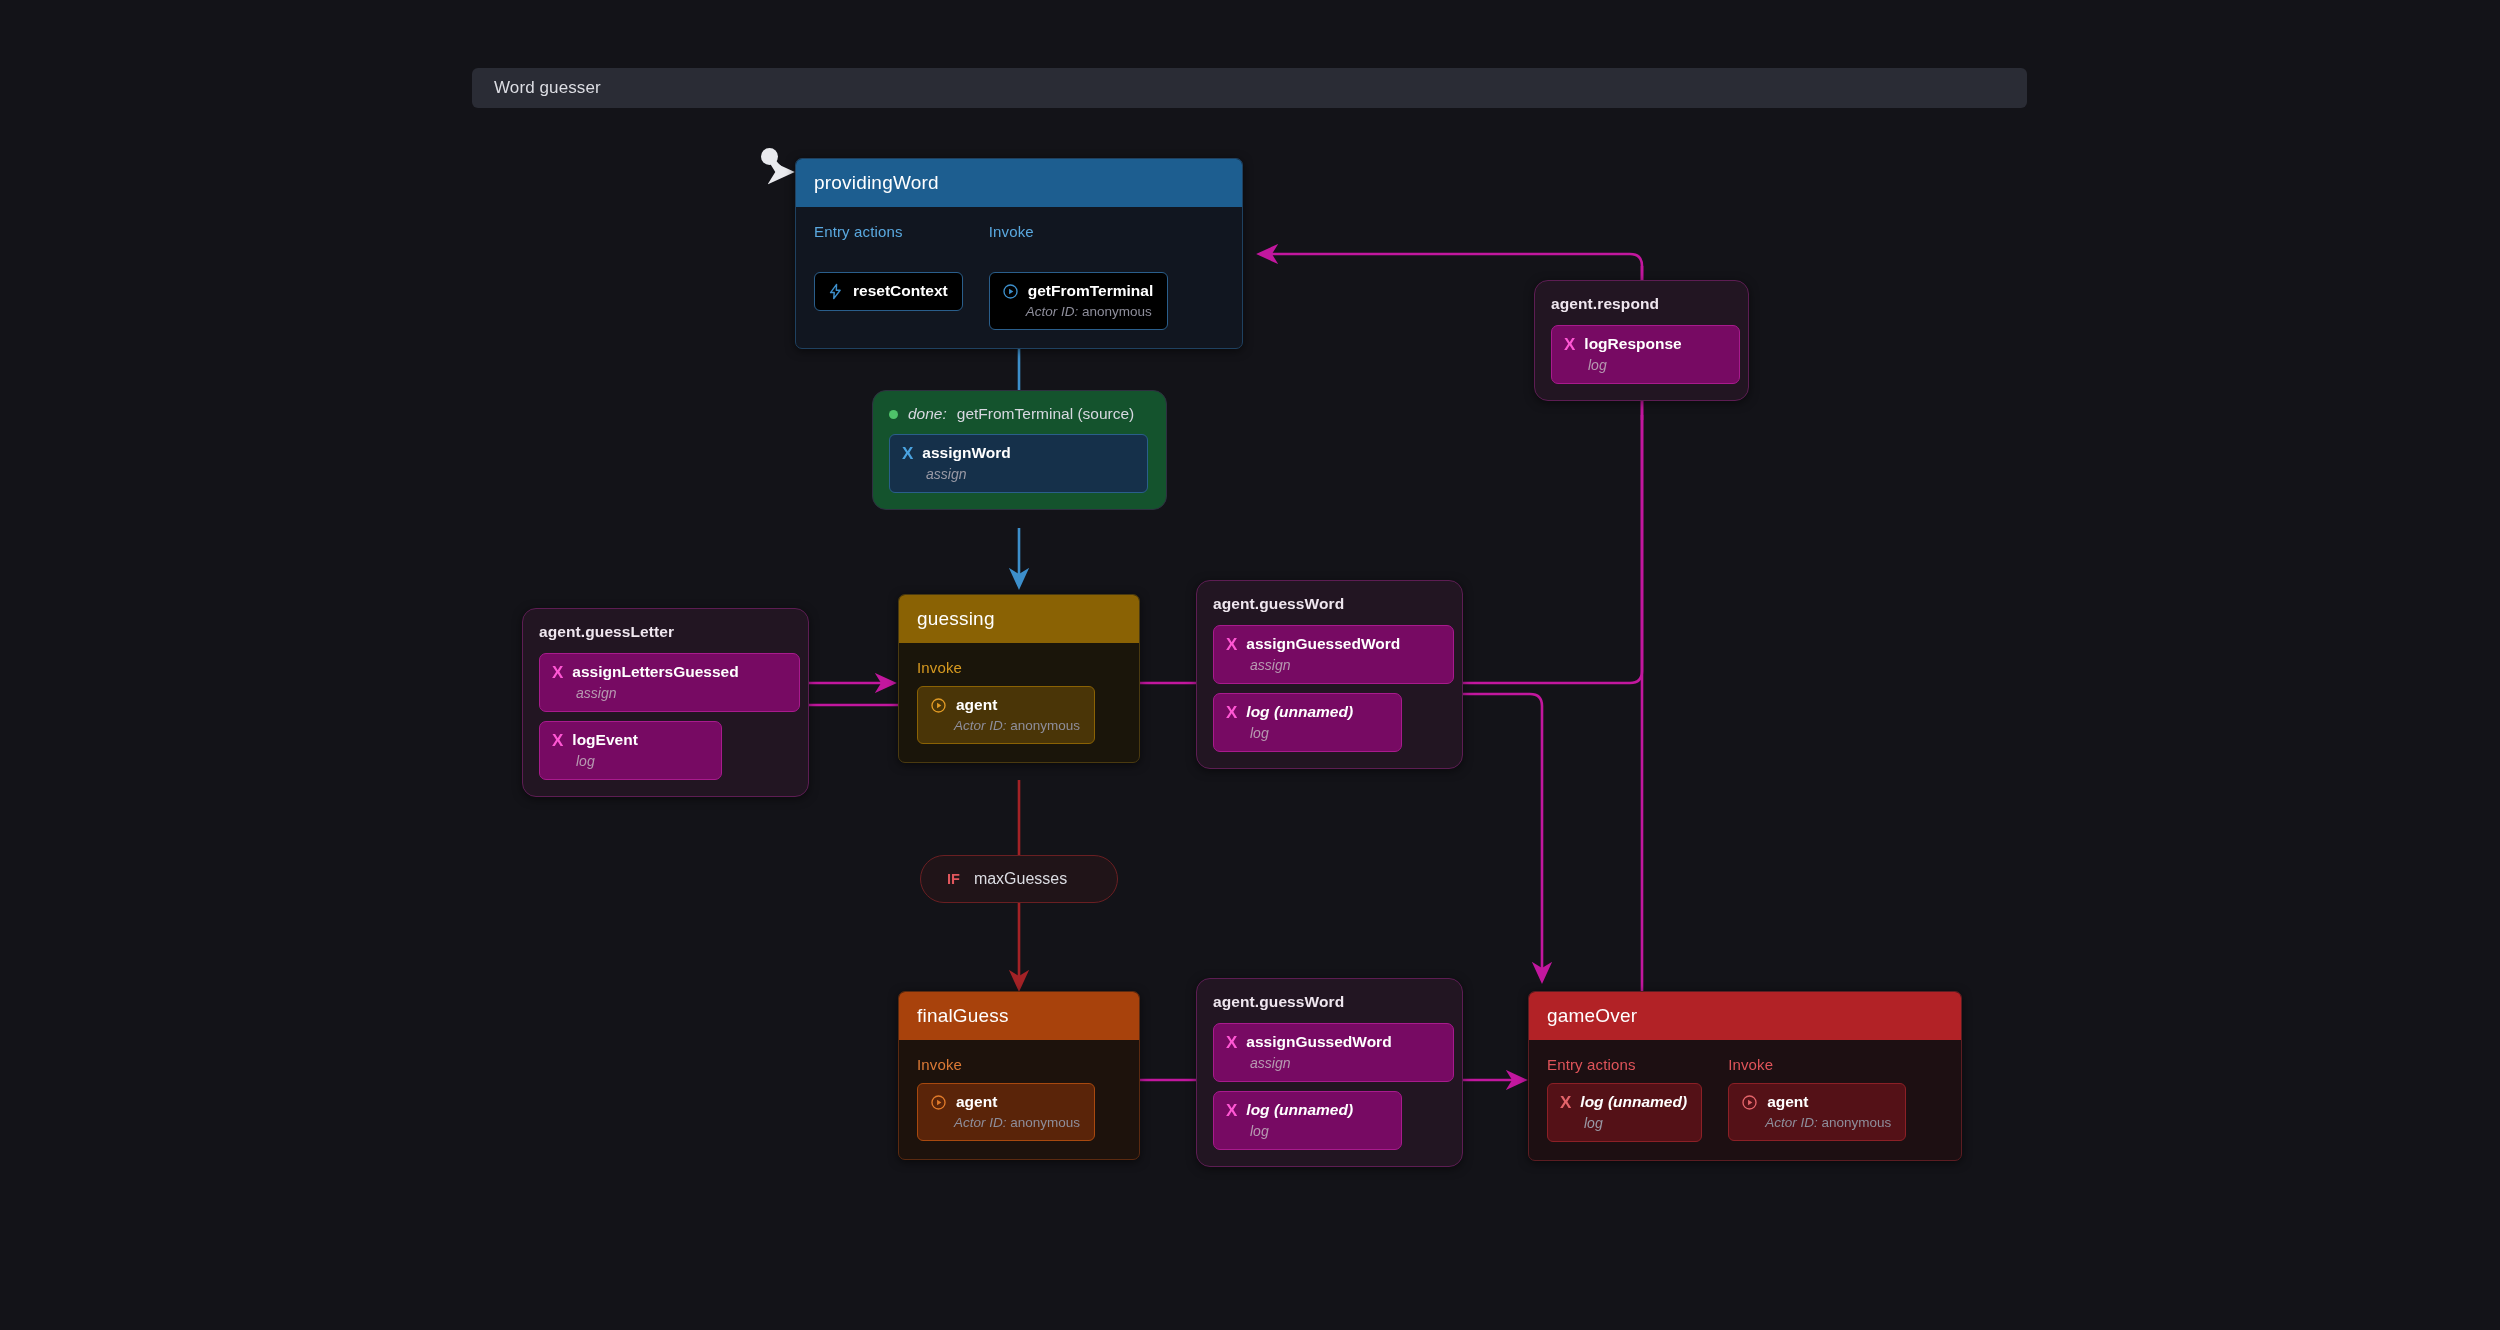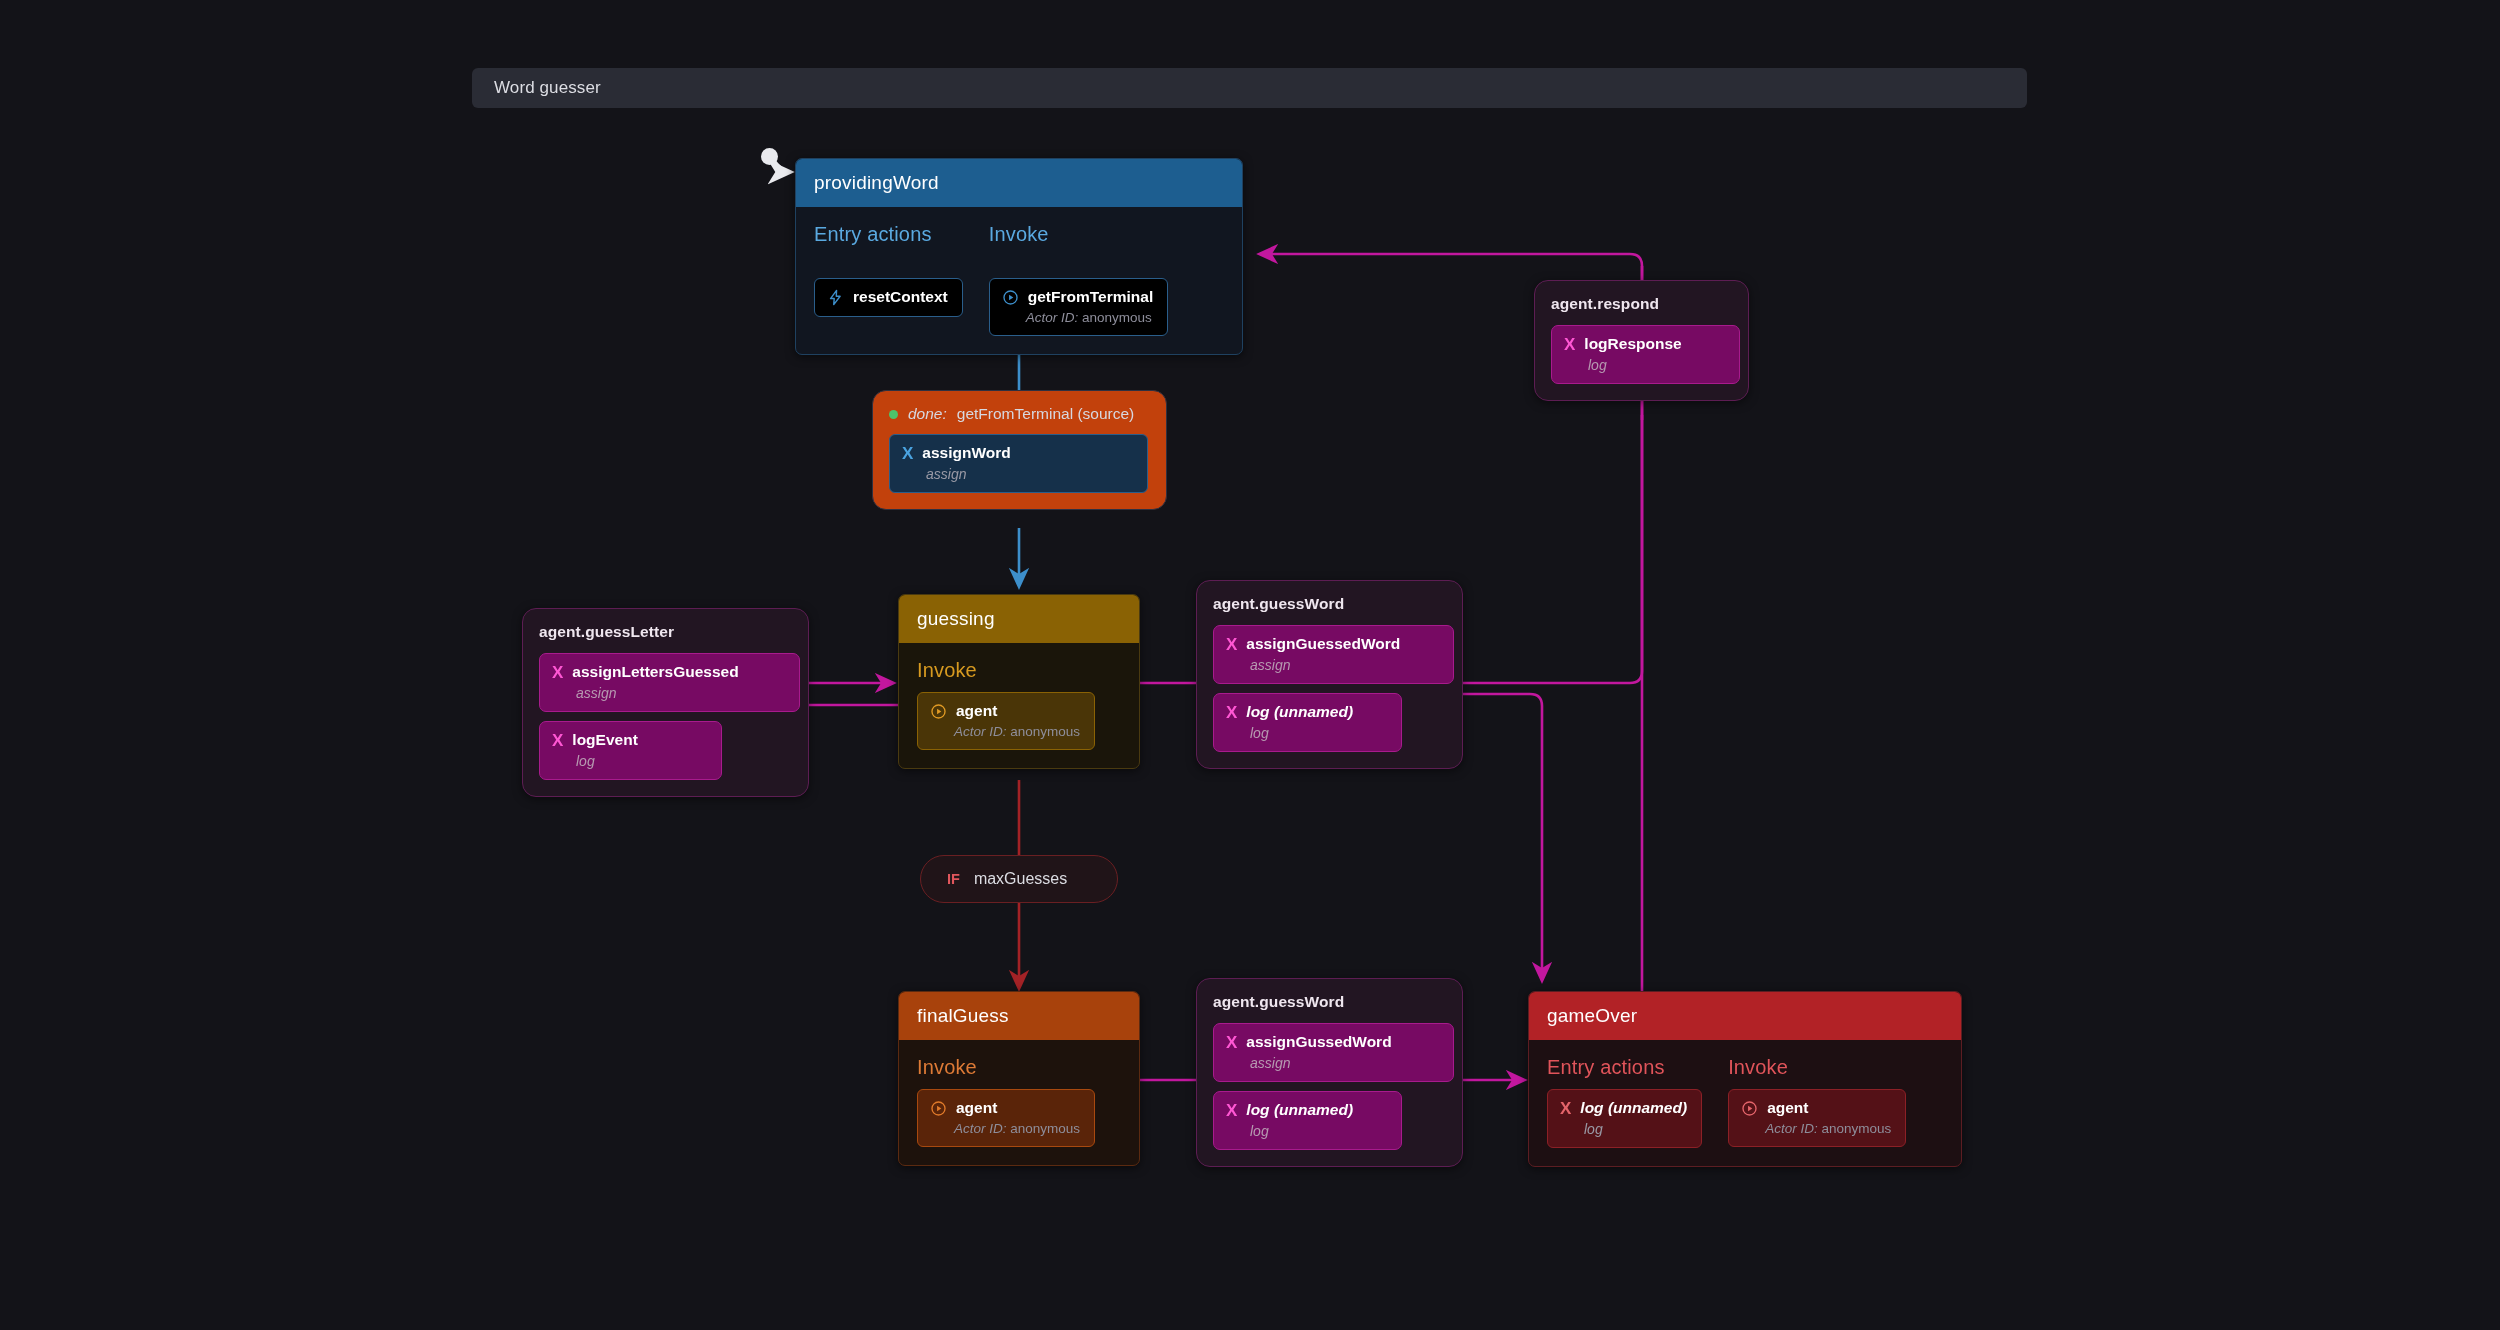--- a/index.html
+++ b/index.html
@@ -53,21 +53,21 @@
     font-weight: 400;
     letter-spacing: .2px;
   }
   .state .body {
     display: flex;
     gap: 26px;
     padding: 16px 18px 18px 18px;
   }
   .state .col { display: flex; flex-direction: column; }
   .state .section-label {
-    font-size: 20px;
+    font-size: 15px;
     margin-bottom: 10px;
     letter-spacing: .15px;
   }
   .chip {
     border-radius: 6px;
     border: 1px solid;
     padding: 9px 14px 10px 12px;
     min-width: 130px;
   }
   .chip .row1 {
@@ -149,21 +149,21 @@
   .mchip .row1.ital { font-style: italic; font-weight: 700; }
   .mchip .row2 {
     margin-top: 4px; font-size: 14px; font-style: italic;
     color: #b79ab1; padding-left: 24px;
   }
   .xico { font-size: 17px; font-weight: 700; color: #ff57d4; line-height: 1; font-style: normal; }
 
   
   .donebox {
     position: absolute;
-    background: #c2410c;
+    background: #14532d;
     border: 1px solid #2e3040;
     border-radius: 14px;
     padding: 14px 18px 16px 16px;
   }
   .donebox .dhdr {
     display: flex; align-items: center; gap: 10px;
     font-size: 15.5px; color: #d7d8e0; margin-bottom: 11px;
     white-space: nowrap;
   }
   .donebox .dot {

